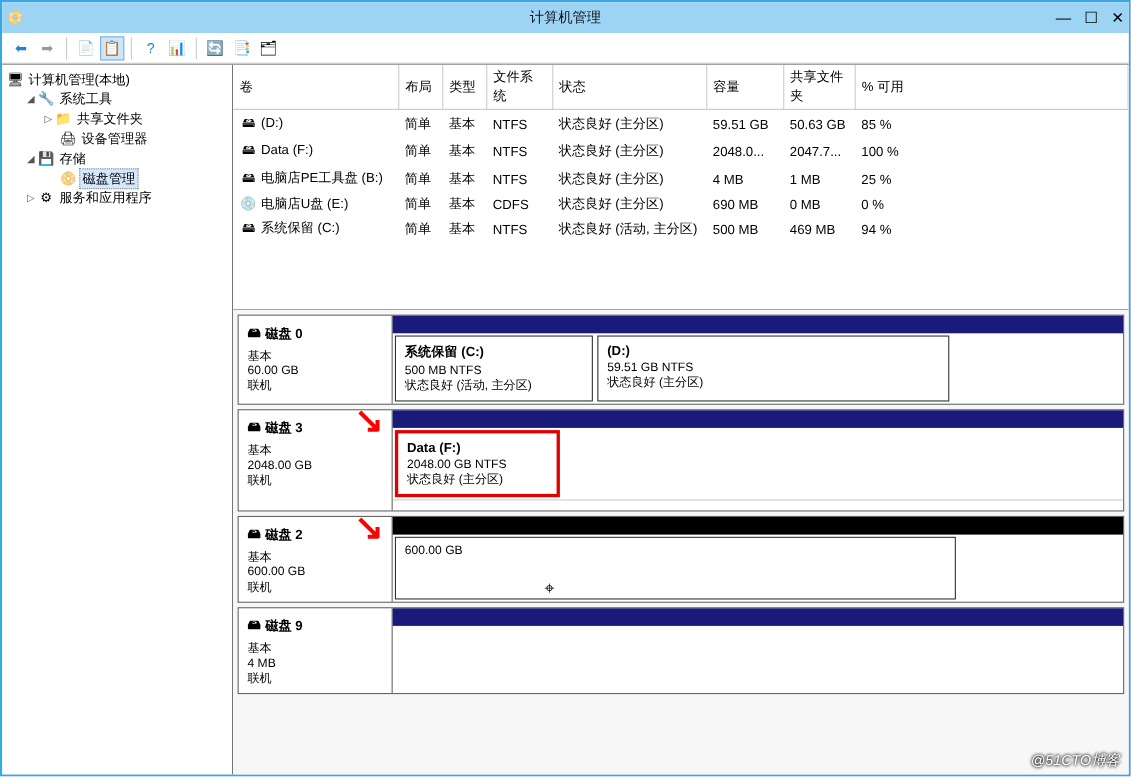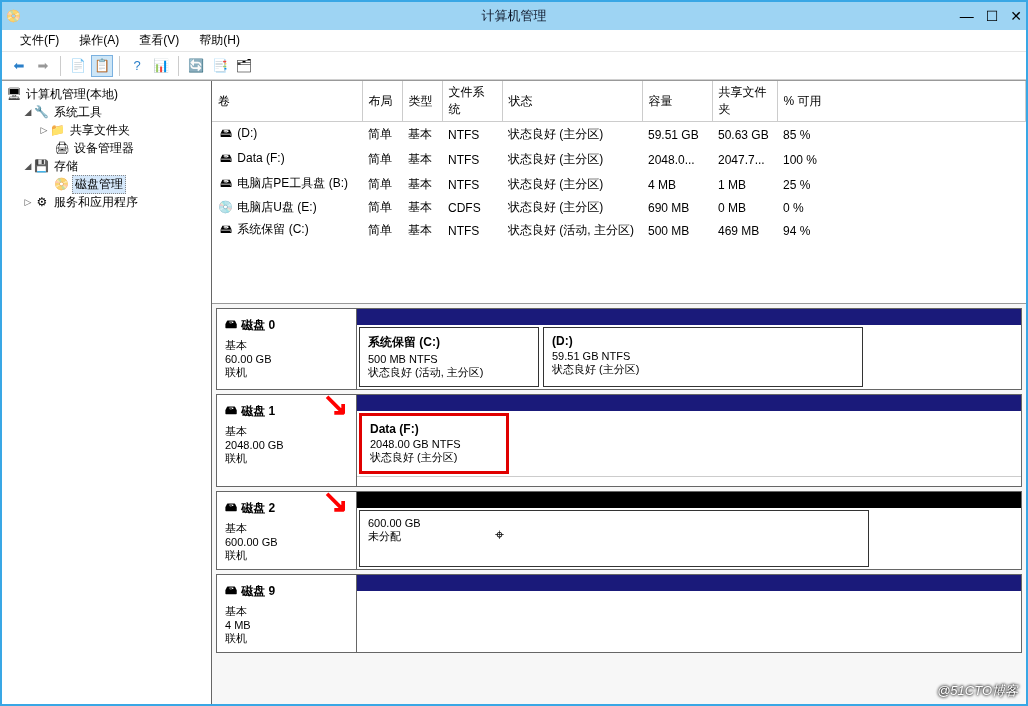--- a/index.html
+++ b/index.html
@@ -56,26 +56,20 @@
   <div class="titlebar">
     <div class="titlebar-icon">📀</div>
     <div class="title-text">计算机管理</div>
     <div class="window-controls">
       <span class="win-ctrl">—</span>
       <span class="win-ctrl">☐</span>
       <span class="win-ctrl">✕</span>
     </div>
   </div>
 
-  <div class="menubar">
-    <div class="menu-item">文件(F)</div>
-    <div class="menu-item">操作(A)</div>
-    <div class="menu-item">查看(V)</div>
-    <div class="menu-item">帮助(H)</div>
-  </div>
 
   <div class="toolbar">
     <div class="tool-btn" style="color:#2a7fc9">⬅</div>
     <div class="tool-btn disabled">➡</div>
     <div class="tool-sep"></div>
     <div class="tool-btn">📄</div>
     <div class="tool-btn" style="border:1px solid #7bb1e0;background:#cde6f7">📋</div>
     <div class="tool-sep"></div>
     <div class="tool-btn" style="color:#2a7fc9">?</div>
     <div class="tool-btn">📊</div>
@@ -217,21 +211,21 @@
                   <div class="partition-detail">状态良好 (主分区)</div>
                 </div>
               </div>
             </div>
           </div>
           <div class="disk-row">
             <div class="arrow" style="left: 105px; top: -10px;">↘</div>
             <div class="disk-info">
               <div class="disk-info-title">
                 <span>🖴</span>
-                <span>磁盘 1</span>
+                <span>磁盘 3</span>
               </div>
               <div class="disk-info-line">基本</div>
               <div class="disk-info-line">2048.00 GB</div>
               <div class="disk-info-line">联机</div>
             </div>
             <div class="disk-partitions">
               <div class="partition-header"></div>
               <div class="partition-row">
                 <div class="partition-box highlighted" style="width: 150px;">
                   <div class="partition-name">Data   (F:)</div>
@@ -251,21 +245,20 @@
               </div>
               <div class="disk-info-line">基本</div>
               <div class="disk-info-line">600.00 GB</div>
               <div class="disk-info-line">联机</div>
             </div>
             <div class="disk-partitions">
               <div class="partition-header black"></div>
               <div class="partition-row">
                 <div class="partition-box" style="width: 510px;">
                   <div class="partition-detail">600.00 GB</div>
-                  <div class="partition-detail">未分配</div>
                 </div>
               </div>
             </div>
           </div>
           <div class="disk-row">
             <div class="disk-info">
               <div class="disk-info-title">
                 <span>🖴</span>
                 <span>磁盘 9</span>
               </div>

